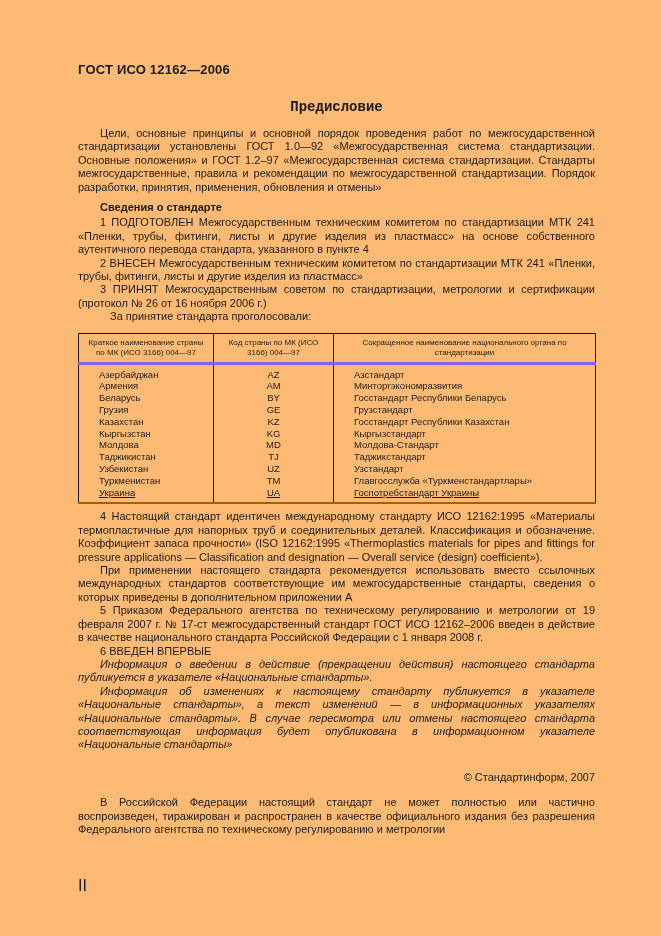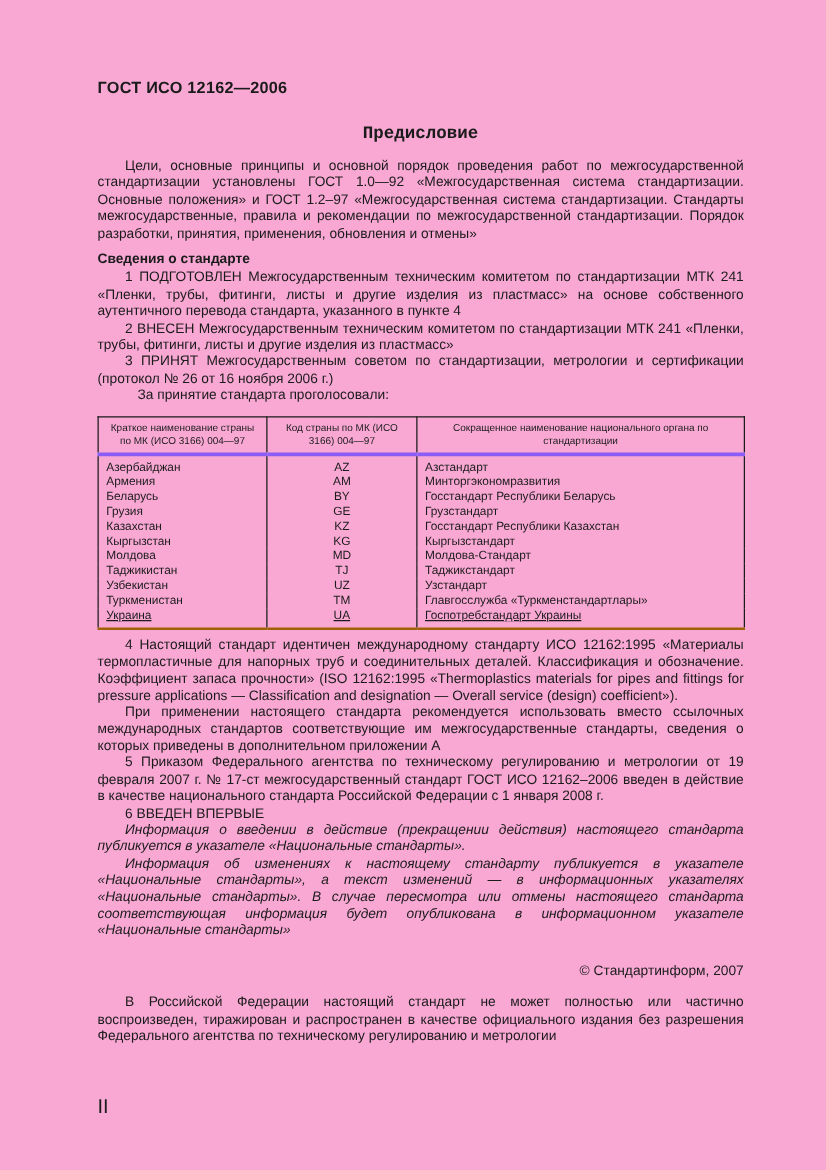--- a/index.html
+++ b/index.html
@@ -1,20 +1,20 @@
 <!DOCTYPE html>
 <html lang="ru"><head>
 <meta charset="utf-8">
 <style>
   html,body{margin:0;padding:0;background:#e8e8e8;}
   .page{
     position:relative;
     width:661px;height:936px;
     margin:0 auto;
-    background:#f9a8d4;
+    background:#fdba74;
     color:#1b1b1b;
     font-family:"Liberation Sans","DejaVu Sans",sans-serif;
     box-sizing:border-box;
     padding:62px 66px 0 78px;
     overflow:hidden;
   }
   .doc-code{
     font-size:13px;
     font-weight:bold;
     line-height:15px;
@@ -34,20 +34,21 @@
     line-height:13.4px;
     text-align:justify;
     text-indent:22px;
   }
   .intro{margin-top:12px;}
   .section-heading{
     font-size:11px;
     font-weight:bold;
     line-height:13.4px;
     margin-top:7px;
+    margin-left:22px;
   }
   .info-block{margin-top:2px;}
   .vote-line{
     font-size:11px;
     line-height:13.4px;
     margin-left:32px;
   }
   table.vote{
     margin-top:9px;
     width:517px;
@@ -65,21 +66,21 @@
     font-size:8px;
     font-weight:normal;
     line-height:10px;
     text-align:center;
     padding:4px 6px;
     vertical-align:middle;
   }
   table.vote td{
     font-size:9.5px;
     line-height:11.8px;
-    padding:0 6px;
+    padding:0 20px;
     border-top:none;border-bottom:none;
   }
   table.vote tbody tr:first-child td{padding-top:4px;}
   table.vote tbody tr:last-child td{padding-bottom:4px;border-bottom:2px solid #a16207;text-decoration:underline;}
   table.vote col.c1{width:135px;}
   table.vote col.c2{width:120px;}
   table.vote col.c3{width:262px;}
   td.code-cell{text-align:center;}
   .after-table{margin-top:6px;}
   .italic-par{font-style:italic;}

